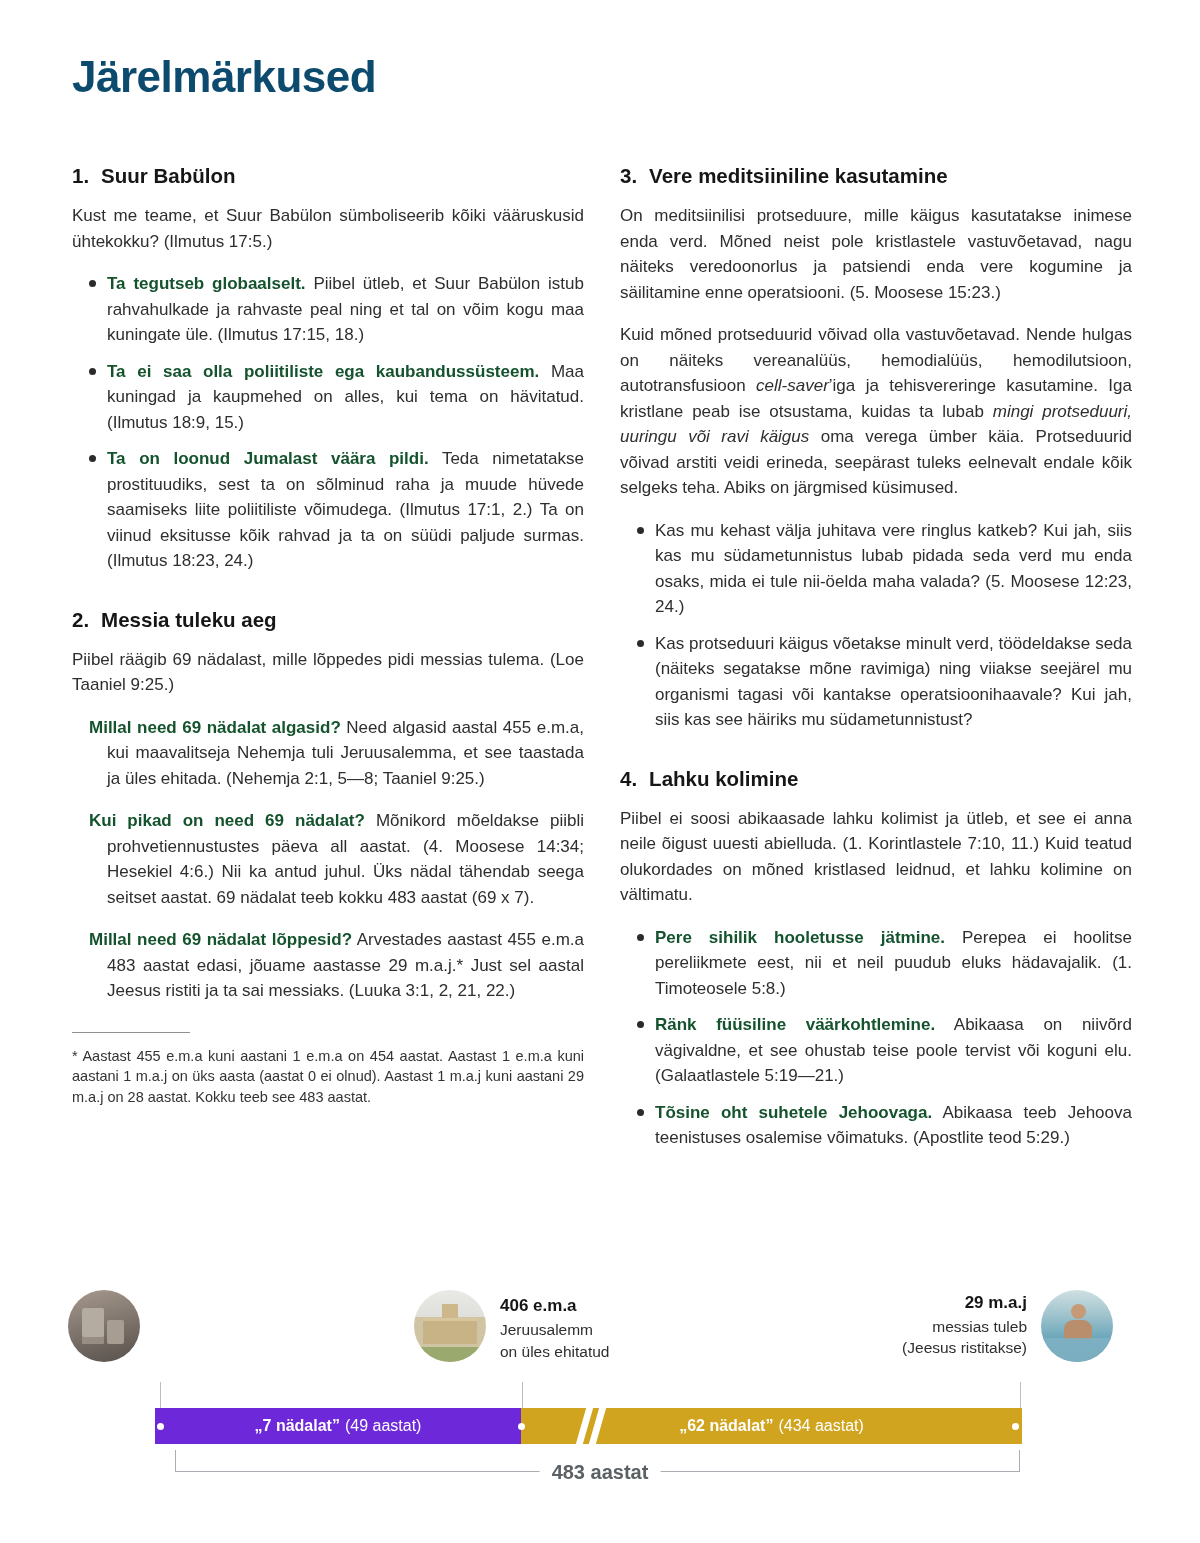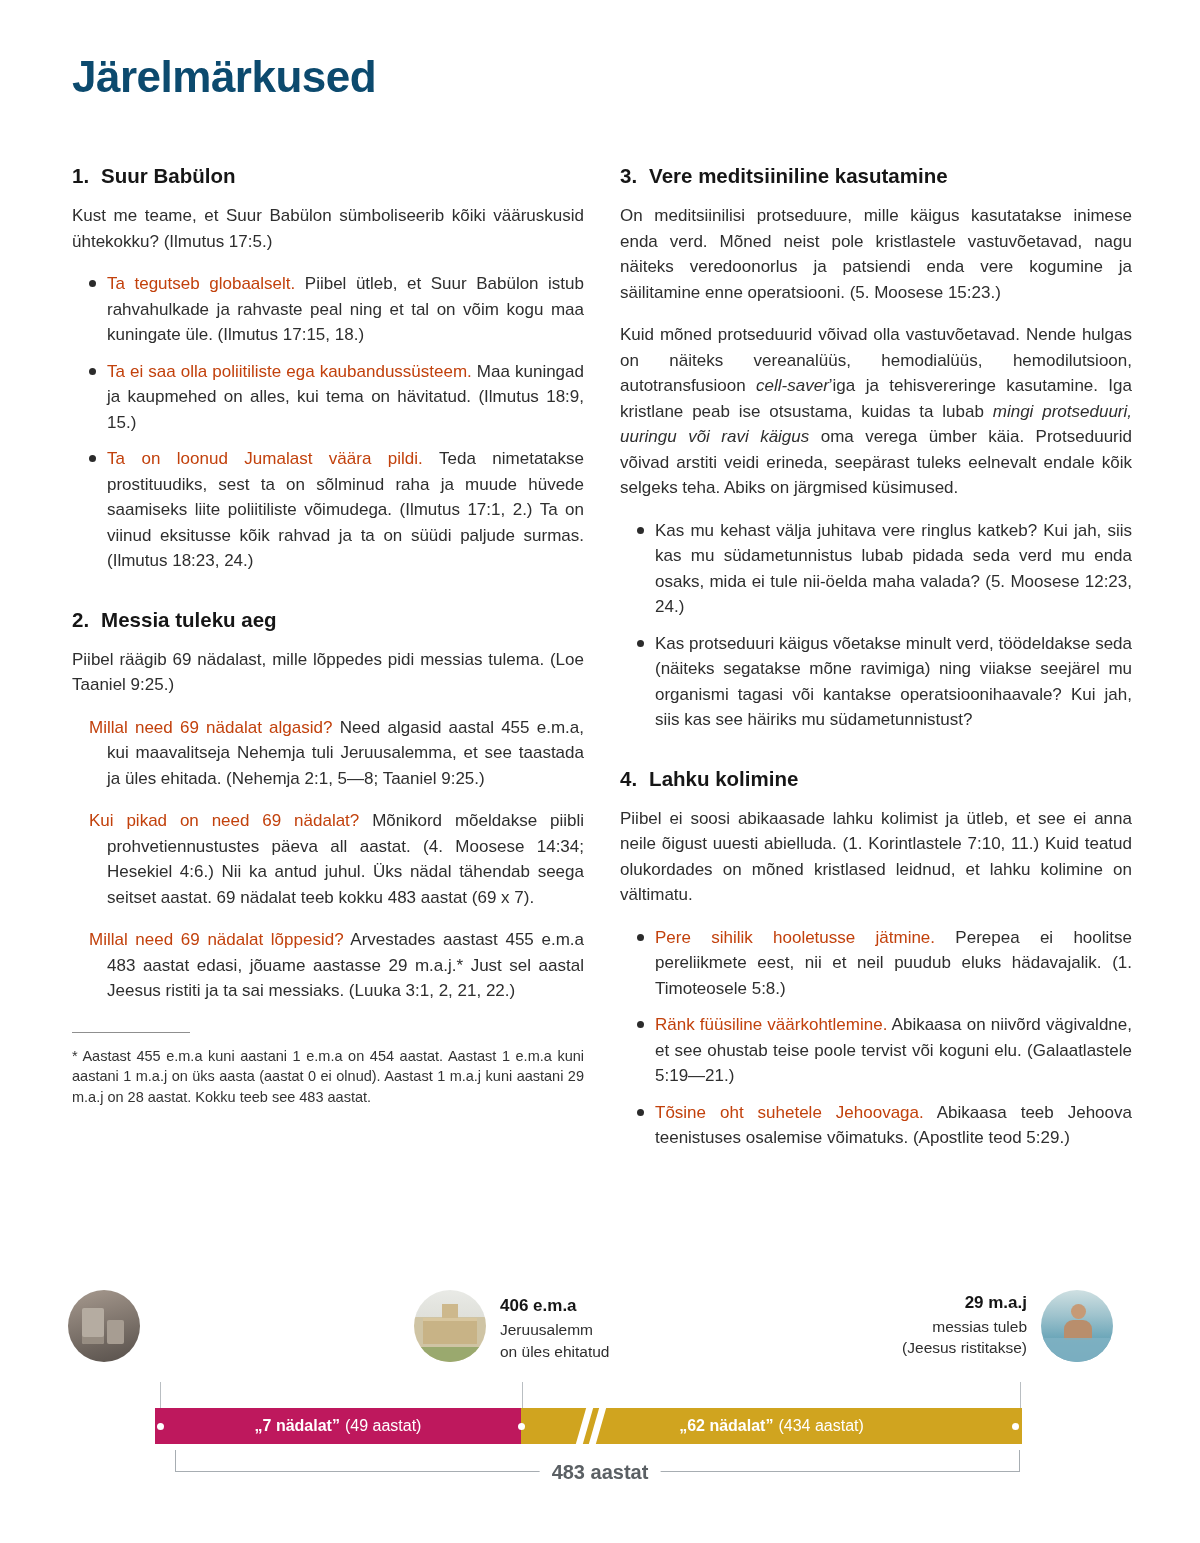--- a/index.html
+++ b/index.html
@@ -37,21 +37,21 @@
   .bullet .dot {
     position:absolute; left:17px; top:9px;
     width:7px; height:7px; border-radius:50%; background:#2b2b2b;
   }
   .bullet .bt { margin-bottom:0; }
   .qblock {
     padding-left:35px; text-indent:-18px;
     font-size:17px; line-height:1.5; text-align:justify;
     margin-bottom:17px;
   }
-  b.lead { font-weight:400; color:#c2410c; }
+  b.lead { font-weight:700; color:#14532d; }
   .footnote-rule {
     width:118px; border-top:1px solid #8f8f8f;
     margin:28px 0 13px 0;
   }
   p.footnote {
     font-size:14.5px; line-height:1.42; text-align:justify; color:#333;
   }
   
   .timeline {
     position:absolute; left:60px; top:1290px;
@@ -74,21 +74,21 @@
   .city .wall { position:absolute; left:9px; right:9px; top:28px; height:26px; background:#c8b386; box-shadow:inset 0 3px 0 #d8c69e; }
   .city .grass { position:absolute; left:0; bottom:0; width:100%; height:15px; background:#9aa96e; }
   .baptism { background:linear-gradient(#cfe0e2 0%,#9fc3cd 35%,#6fa8ba 65%,#5e97aa 100%); }
   .baptism .head { position:absolute; left:30px; top:14px; width:15px; height:15px; border-radius:50%; background:#c69a76; }
   .baptism .torso { position:absolute; left:23px; top:30px; width:28px; height:20px; border-radius:9px 9px 0 0; background:#b98e6c; }
   .baptism .water { position:absolute; left:0; bottom:0; width:100%; height:24px; background:#7fb2c3; opacity:.85; }
   .tick { position:absolute; width:1px; height:26px; top:92px; background:#b9bec2; }
   .tl-bar { position:absolute; left:95px; top:118px; width:867px; height:36px; display:flex; }
   .seg { display:flex; align-items:center; justify-content:center; color:#ffffff; font-size:16px; }
   .seg b { font-weight:700; margin-right:5px; }
-  .seg-gray { width:366px; background:#be185d; }
+  .seg-gray { width:366px; background:#6d28d9; }
   .seg-gold { flex:1; background:#d0a41f; }
   .bar-dot { position:absolute; width:7px; height:7px; border-radius:50%; background:#ffffff; top:132.5px; }
   .break-mark { position:absolute; top:116px; left:517px; width:30px; height:40px; }
   .break-mark i { position:absolute; top:0; width:7px; height:40px; background:#ffffff; transform:skewX(-16deg); }
   .break-mark i:nth-child(1){ left:4px; }
   .break-mark i:nth-child(2){ left:17px; }
   .tl-bracket {
     position:absolute; left:115px; width:845px; top:160px; height:22px;
     border-left:1px solid #a7adb2; border-right:1px solid #a7adb2; border-bottom:1px solid #a7adb2;
   }

